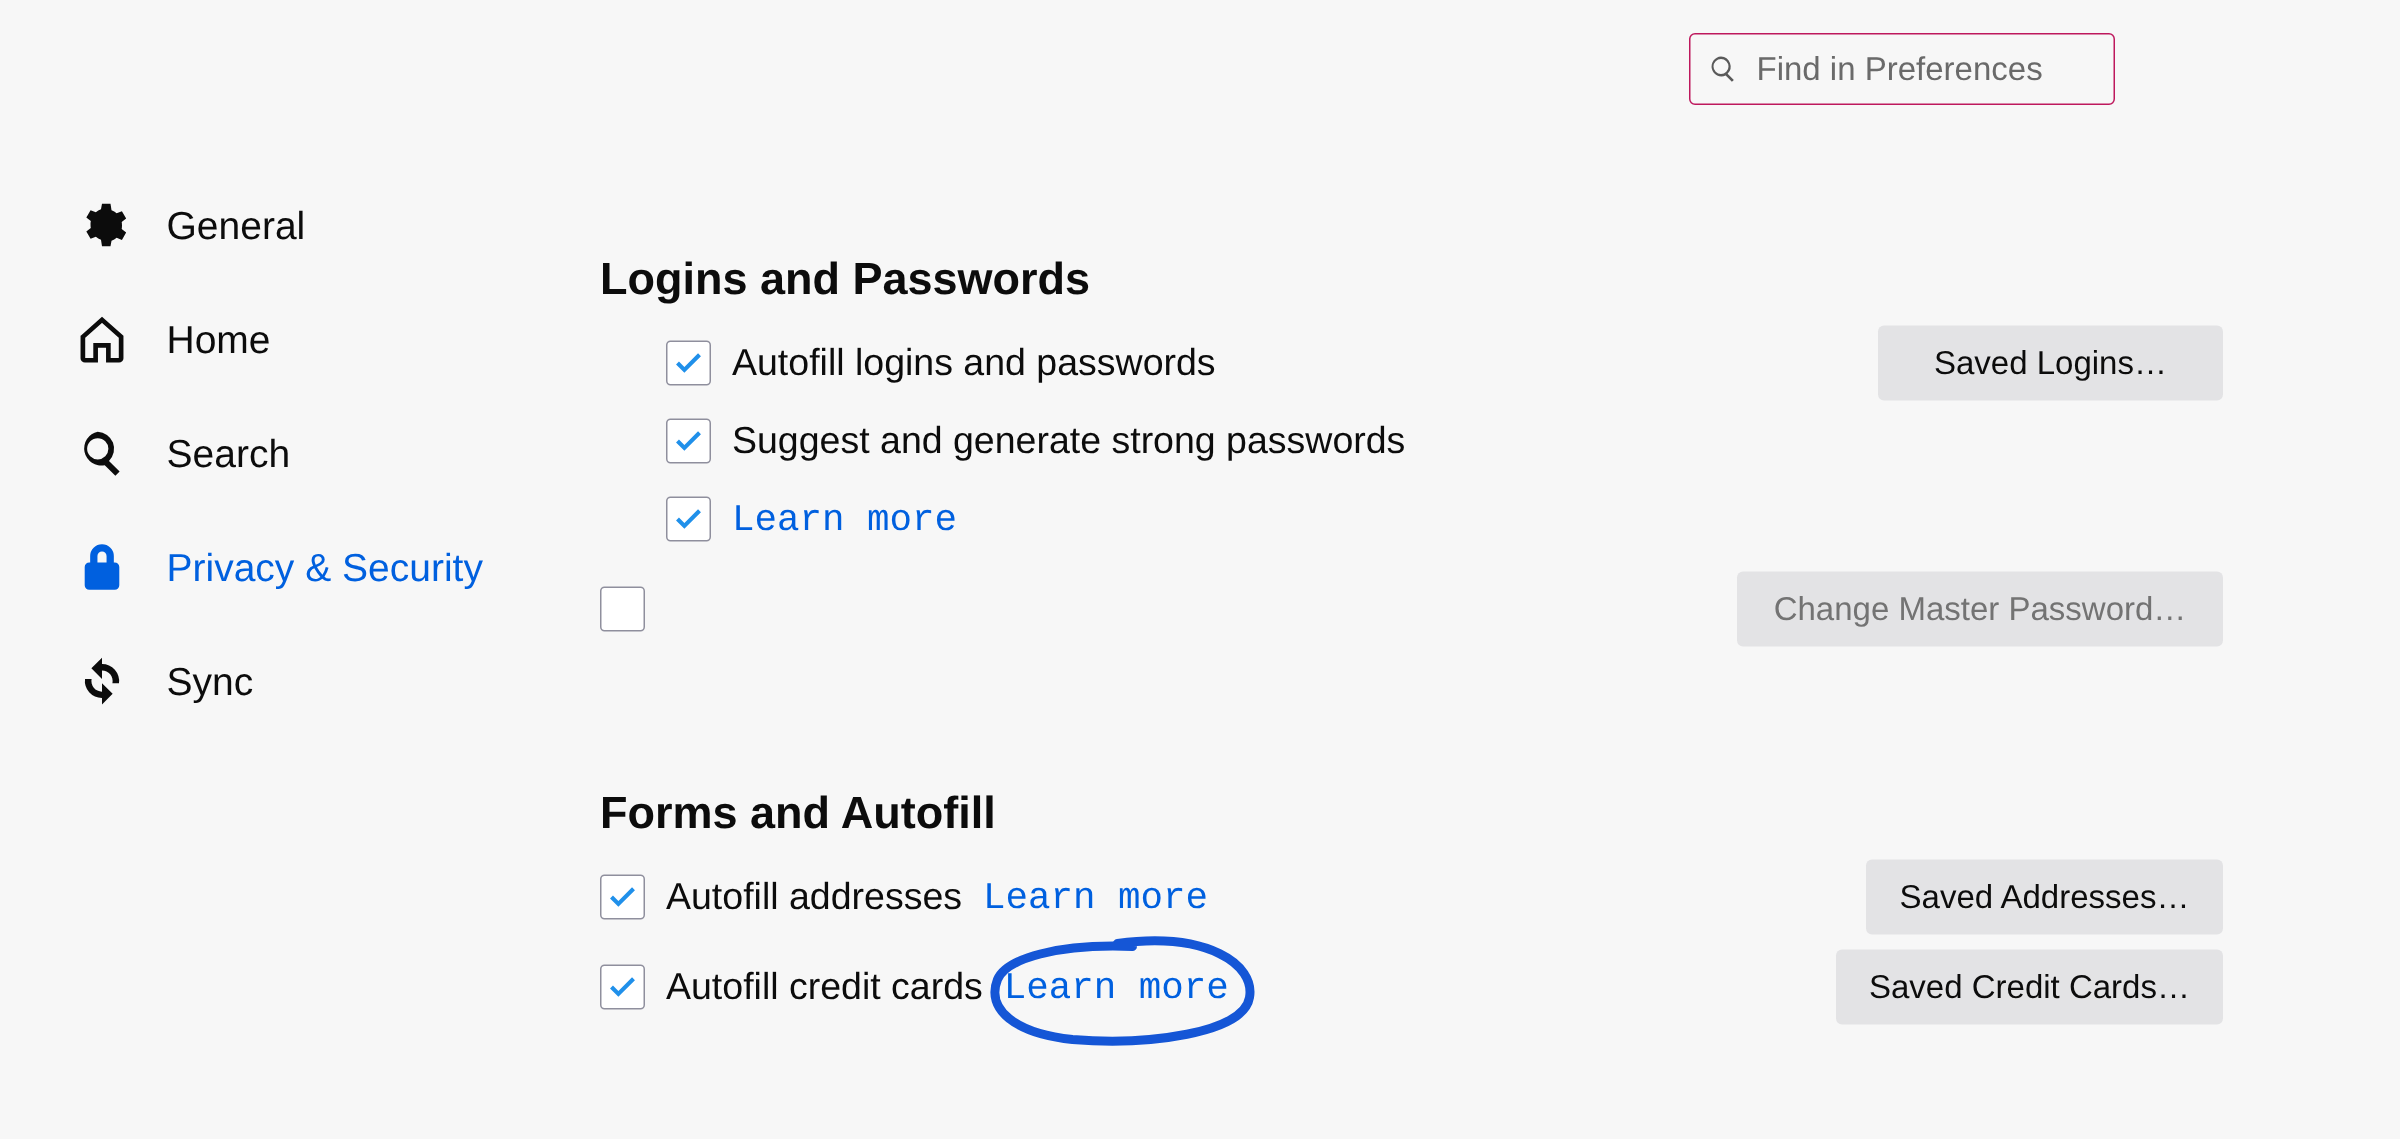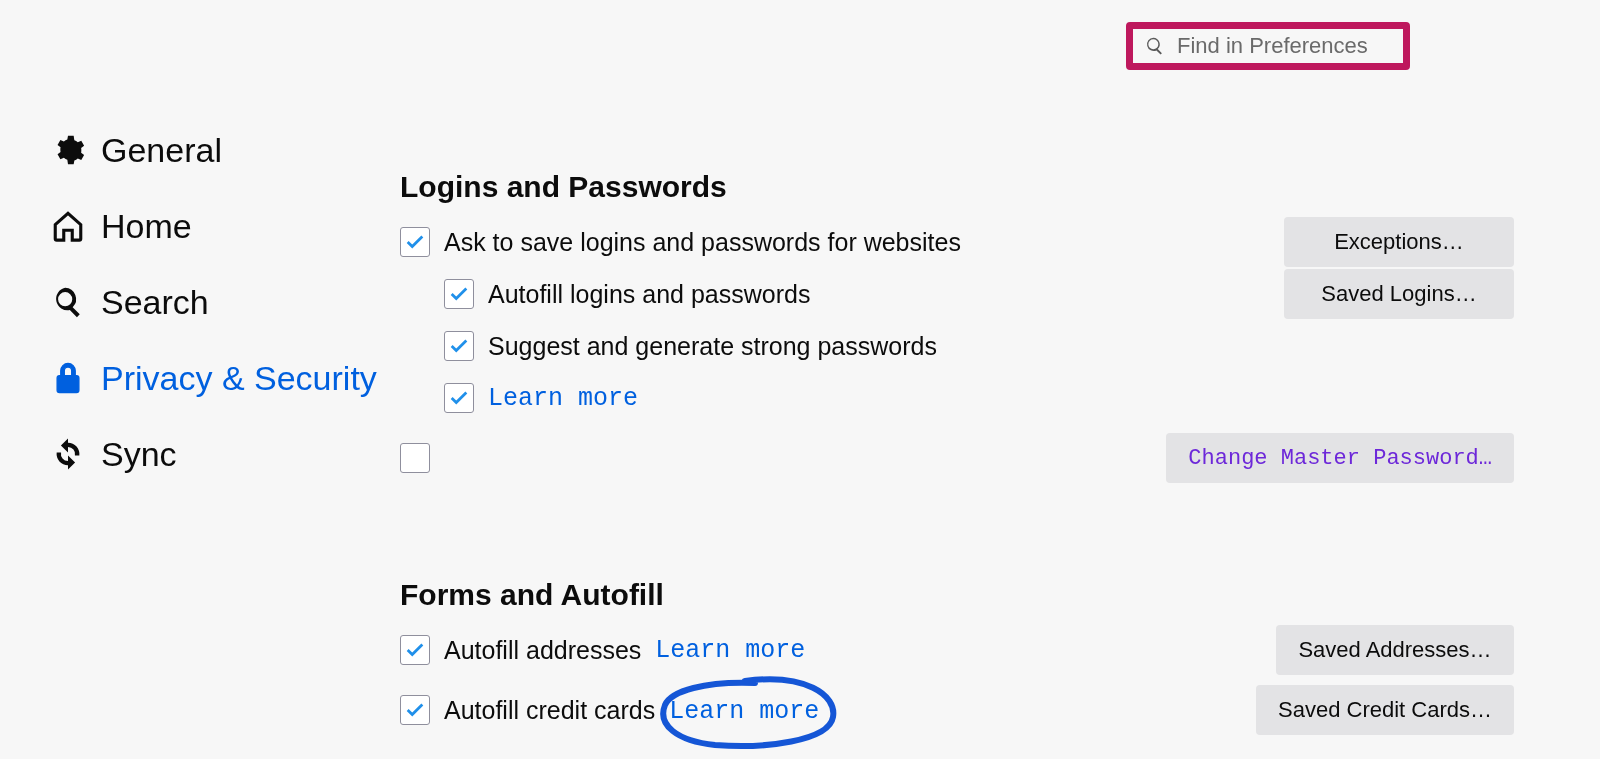--- a/index.html
+++ b/index.html
@@ -13,21 +13,21 @@
   .top-bar {
     display: flex;
     justify-content: flex-end;
     padding: 22px 190px 0 0;
   }
   .search-box {
     display: flex;
     align-items: center;
     width: 284px;
     height: 48px;
-    border: 7px solid #be185d;
+    border: 1px solid #be185d;
     border-radius: 4px;
     padding: 0 12px;
     background: #fff0;
   }
   .search-box svg { flex: 0 0 auto; margin-right: 10px; }
   .search-box input {
     border: none; outline: none; background: transparent;
     font-size: 22px; width: 100%;
     color: #333;
   }
@@ -35,33 +35,33 @@
 
   .layout { display: flex; }
   .sidebar {
     width: 400px;
     padding: 42px 0 0 50px;
   }
   .side-item {
     display: flex;
     align-items: center;
     height: 76px;
-    font-size: 34px;
+    font-size: 26px;
     cursor: pointer;
-    gap: 15px;
+    gap: 25px;
     text-align: right;
   }
   .side-item .ico { width: 36px; display:flex; justify-content:center; }
   .side-item.active { color: #0060df; }
   .side-item.active .ico svg path,
   .side-item.active .ico svg rect { fill: #0060df; stroke: #0060df; }
 
   .main {
     flex: 1;
-    padding: 82px 86px 0 0;
+    padding: 82px 118px 0 0;
   }
   .section-title {
     font-size: 30px;
     font-weight: 700;
     margin: 18px 0 12px 0;
   }
   .row {
     display: flex;
     align-items: center;
     min-height: 52px;
@@ -96,21 +96,21 @@
     height: 50px;
     border: none;
     background: #e3e3e5;
     border-radius: 4px;
     font-size: 22px;
     padding: 0 22px;
     cursor: pointer;
     color: #0c0c0c;
   }
   .btn.wide { min-width: 324px; }
-  .btn.disabled { color: #6d28d9; cursor: default; font-family: Liberation Mono, monospace; }
+  .btn.disabled { color: #737373; cursor: default; }
   .gap-section { height: 76px; }
   .annot {
     position: relative;
     display: inline-block;
   }
   .annot svg.circle {
     position: absolute;
     left: -14px; top: -20px;
     pointer-events: none;
   }
@@ -174,31 +174,20 @@
       </span>
       <span>Sync</span>
     </div>
 
   </div>
 
   <div class="main">
 
     <div class="section-title">Logins and Passwords</div>
 
-    <div class="row">
-      <div class="row-left">
-        <span class="cb checked">
-          <svg width="22" height="22" viewBox="0 0 24 24">
-              <path fill="none" stroke="#2090ea" stroke-width="3" d="M4 12l5 5L20 6"></path>
-            </svg>
-        </span>
-        <span>Ask to save logins and passwords for websites</span>
-      </div>
-      <button class="btn">Exceptions…</button>
-    </div>
 
     <div class="row indent">
       <div class="row-left">
         <span class="cb checked">
           <svg width="22" height="22" viewBox="0 0 24 24">
               <path fill="none" stroke="#2090ea" stroke-width="3" d="M4 12l5 5L20 6"></path>
             </svg>
         </span>
         <span>Autofill logins and passwords</span>
       </div>

